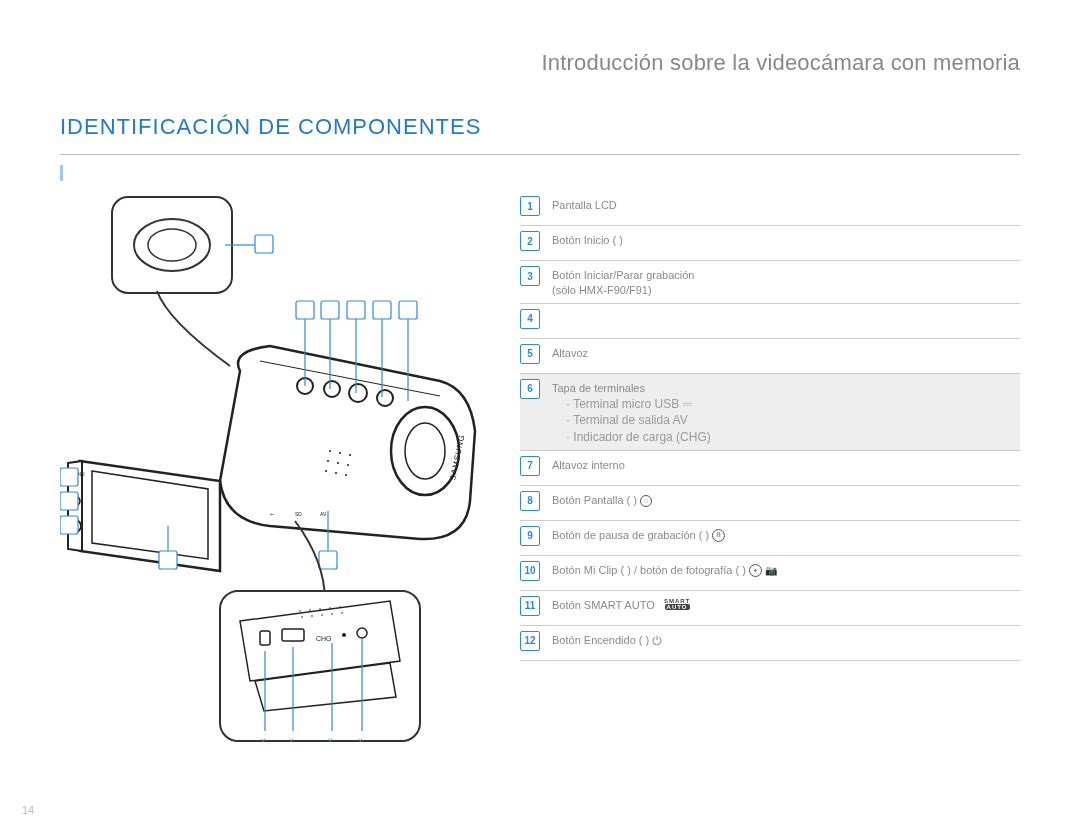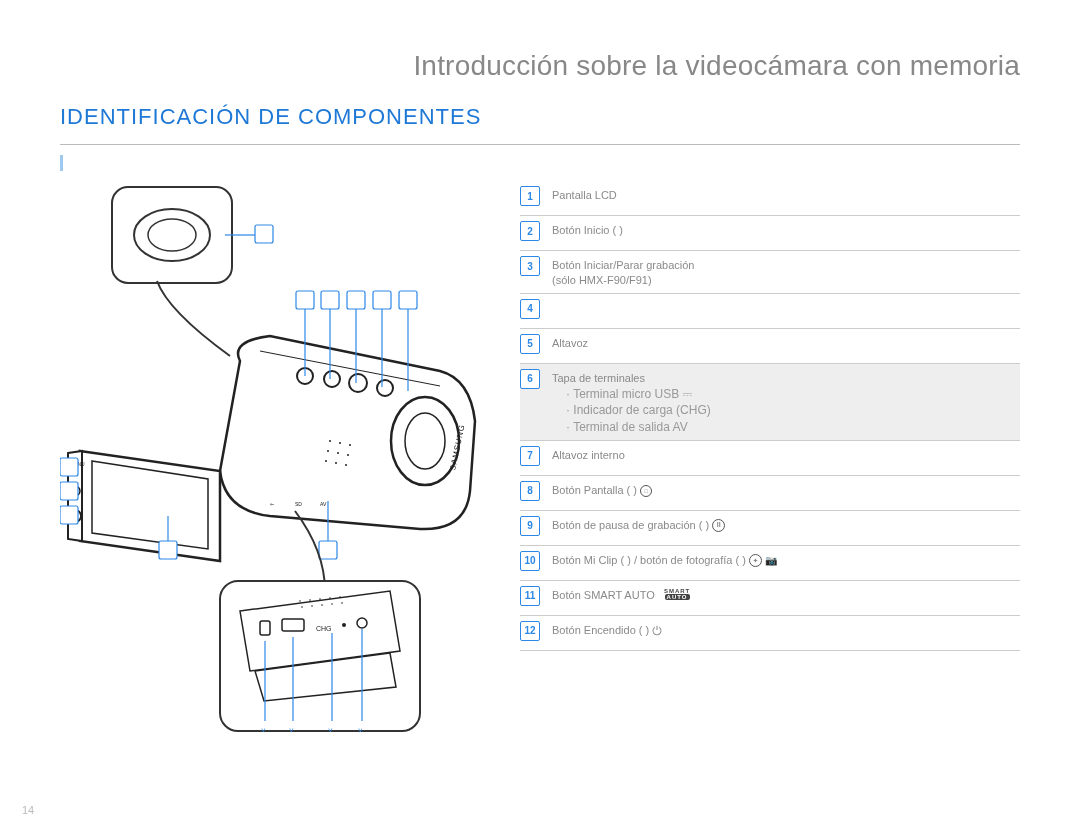--- a/index.html
+++ b/index.html
@@ -1,18 +1,18 @@
 <!DOCTYPE html>
 <html><head>
 <meta charset="utf-8">
 <style>
   html,body{margin:0;padding:0;background:#fff;font-family:Arial,Helvetica,sans-serif;color:#444}
   .page{width:1080px;height:825px;position:relative;box-sizing:border-box;padding:50px 60px 20px 60px}
-  .pretitle{text-align:right;font-size:28px;color:#888;font-weight:400;letter-spacing:.2px}
-  .title{font-size:22px;color:#1e78d6;letter-spacing:1px;margin-top:22px;font-weight:400}
+  .pretitle{text-align:right;font-size:22px;color:#888;font-weight:400;letter-spacing:.2px}
+  .title{font-size:22px;color:#1e78d6;letter-spacing:1px;margin-top:38px;font-weight:400}
   .rule{border:0;border-top:1px solid #bbb;margin:14px 0 0 0}
   .subtitle{font-size:13px;color:#777;margin-top:10px;letter-spacing:.5px;border-left:3px solid #9ec9f0;padding-left:8px;height:16px}
   .content{display:flex;margin-top:10px;gap:20px}
   .illus{width:440px;position:relative}
   .illus svg{position:absolute;top:0;left:0}
   .legend{flex:1;font-size:11px;color:#666}
   .row{display:flex;align-items:flex-start;border-bottom:1px solid #ccc;padding:5px 0;min-height:24px}
   .row.noborder{border-bottom:0}
   .num{width:18px;height:18px;border:1px solid #2c88e6;color:#2c88e6;font-size:10px;font-weight:600;display:flex;align-items:center;justify-content:center;margin-right:12px;background:#fff;flex:0 0 18px;border-radius:2px}
   .row.alt{background:#eee}
@@ -183,22 +183,22 @@
         </div>
       <div class="row">
           <div class="num">5</div>
           <div class="desc">Altavoz</div>
         </div>
       <div class="row alt noborder">
           <div class="num" style="background:#fff">6</div>
         <div class="desc">
           <span>Tapa de terminales</span>
           <div class="sub"><span>·</span> <span>Terminal micro USB</span> <span class="glyph">⎓</span></div>
+          <div class="sub"><span>·</span> <span>Terminal de salida AV</span></div>
           <div class="sub"><span>·</span> <span>Indicador de carga (CHG)</span></div>
-          <div class="sub"><span>·</span> <span>Terminal de salida AV</span></div>
         </div>
       </div>
       <div class="row" style="border-top:1px solid #ccc">
           <div class="num">7</div>
           <div class="desc">Altavoz interno</div>
         </div>
       <div class="row">
           <div class="num">8</div>
           <div class="desc"><span>Botón Pantalla ( )</span>
         <span class="glyph" style="border:1px solid #555;border-radius:50%;width:10px;height:10px;font-size:6px;text-align:center;line-height:10px">□</span></div>

